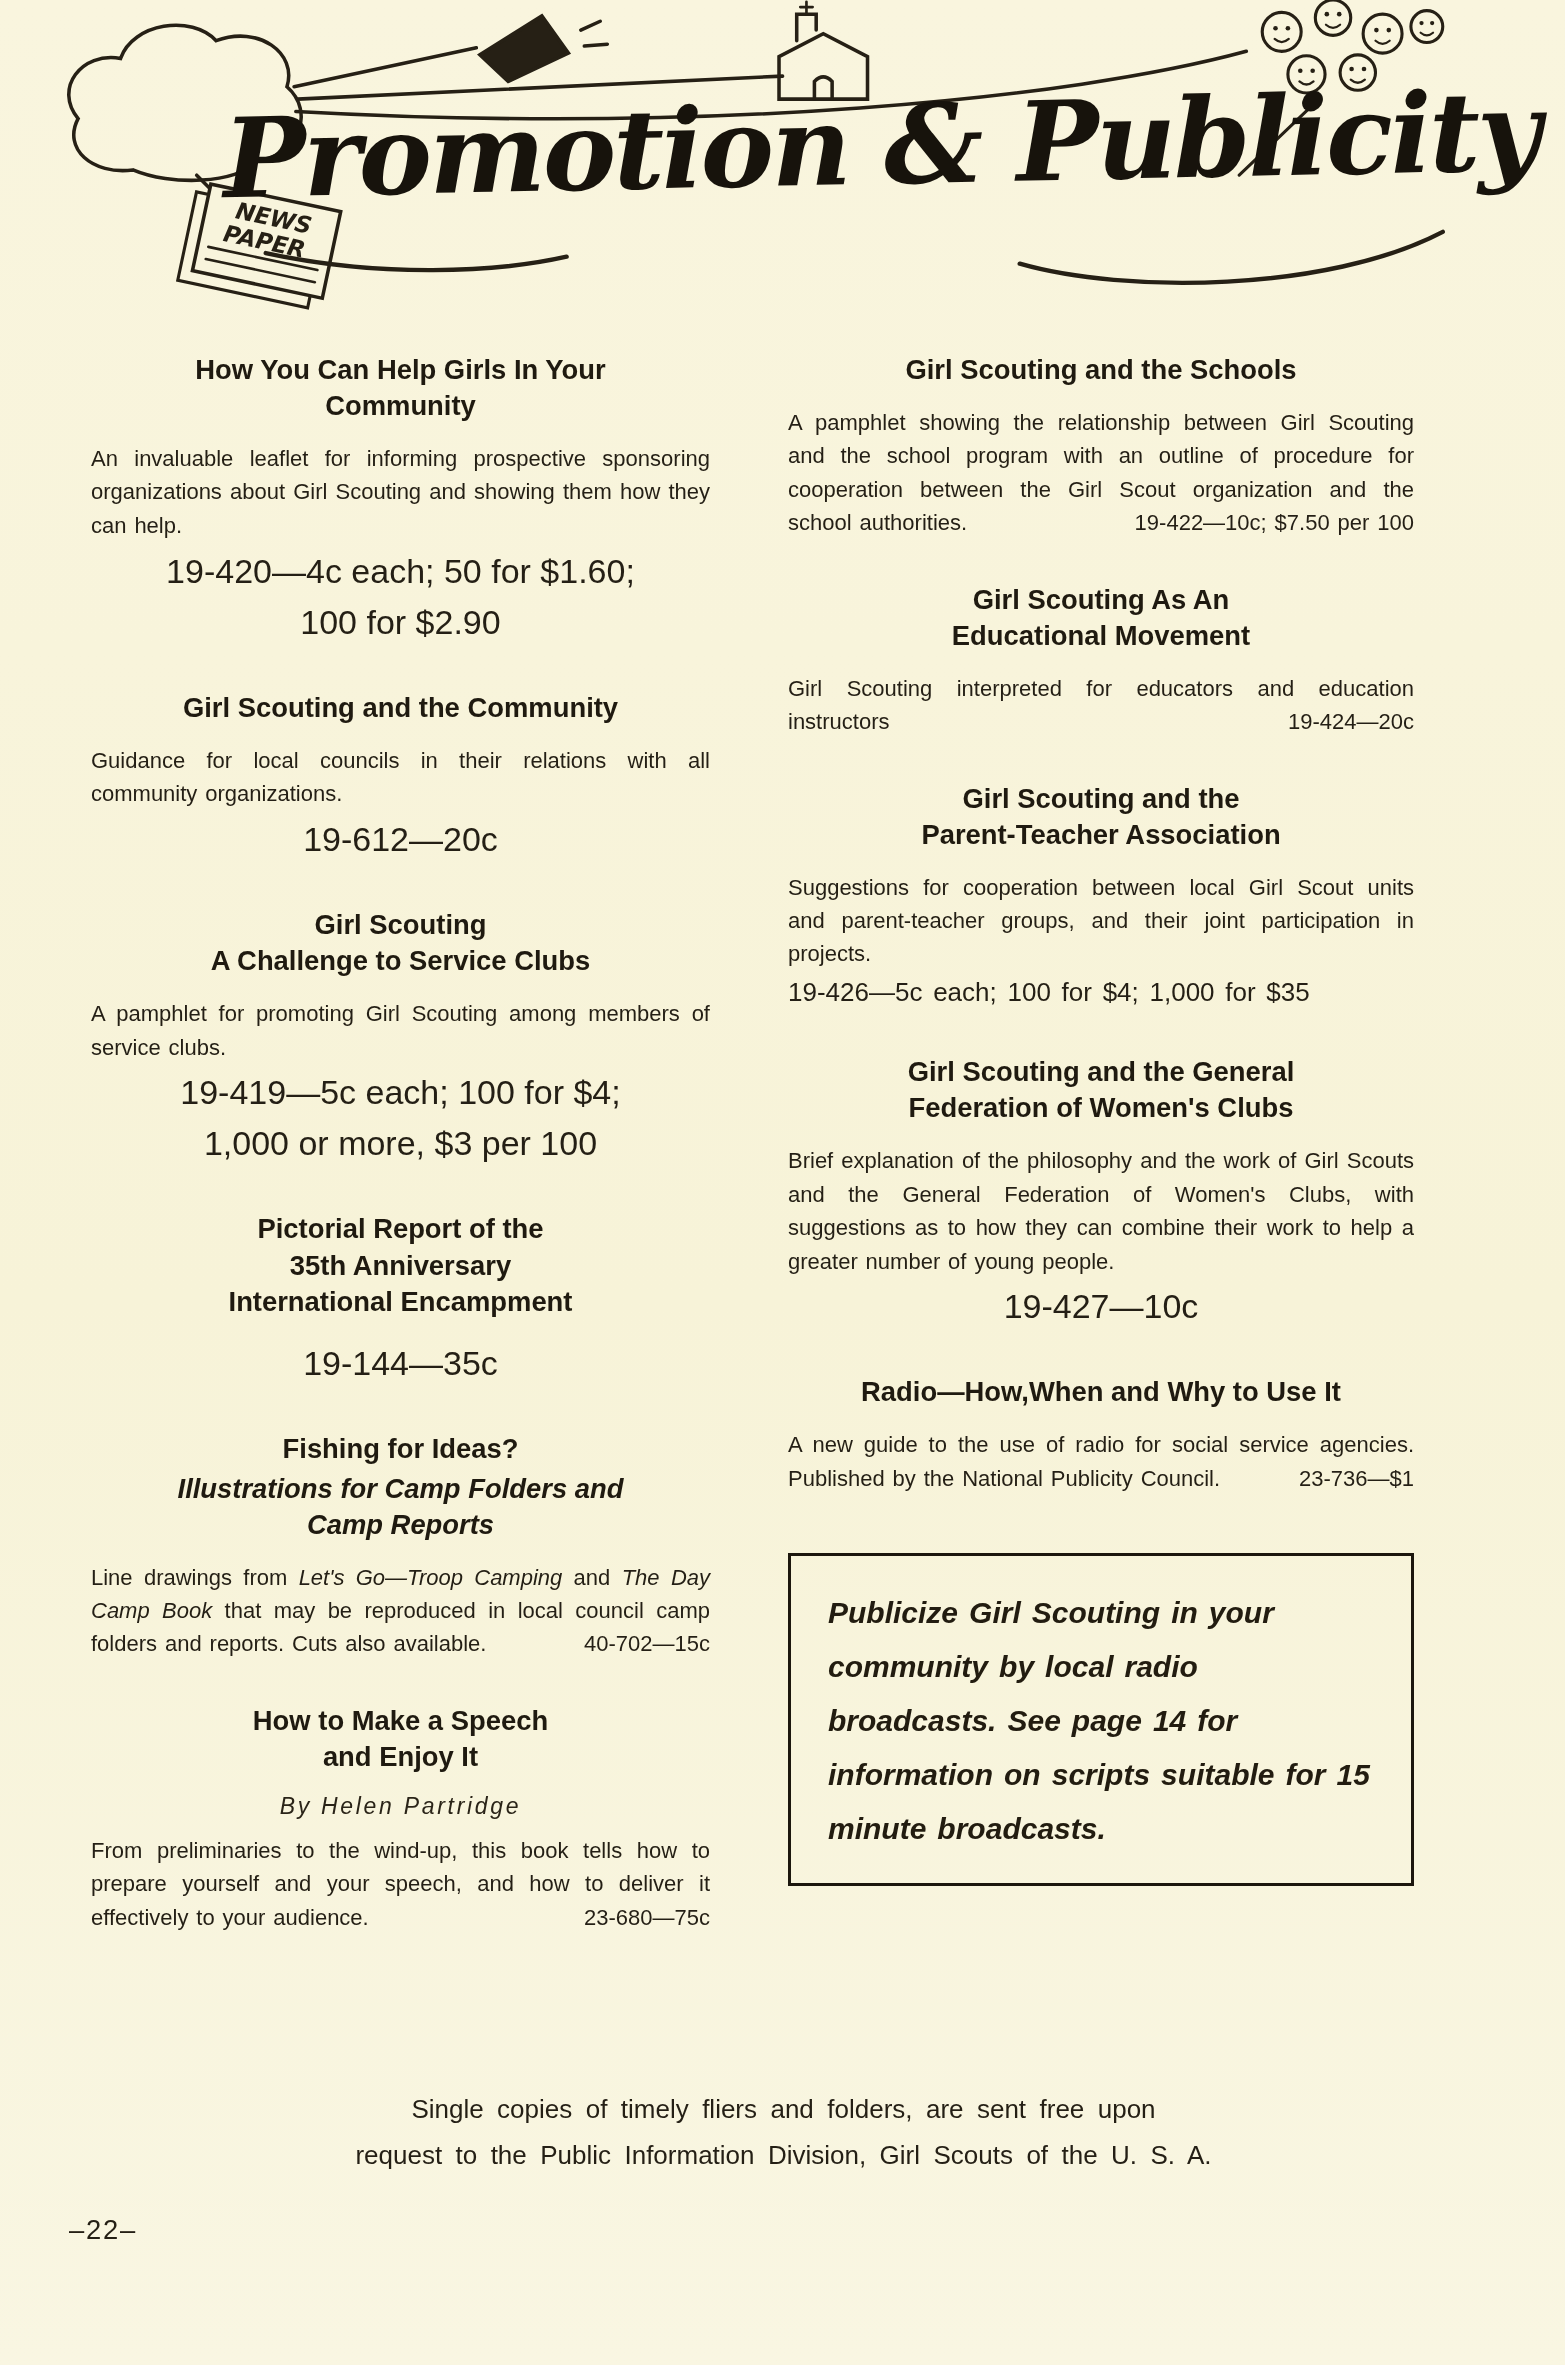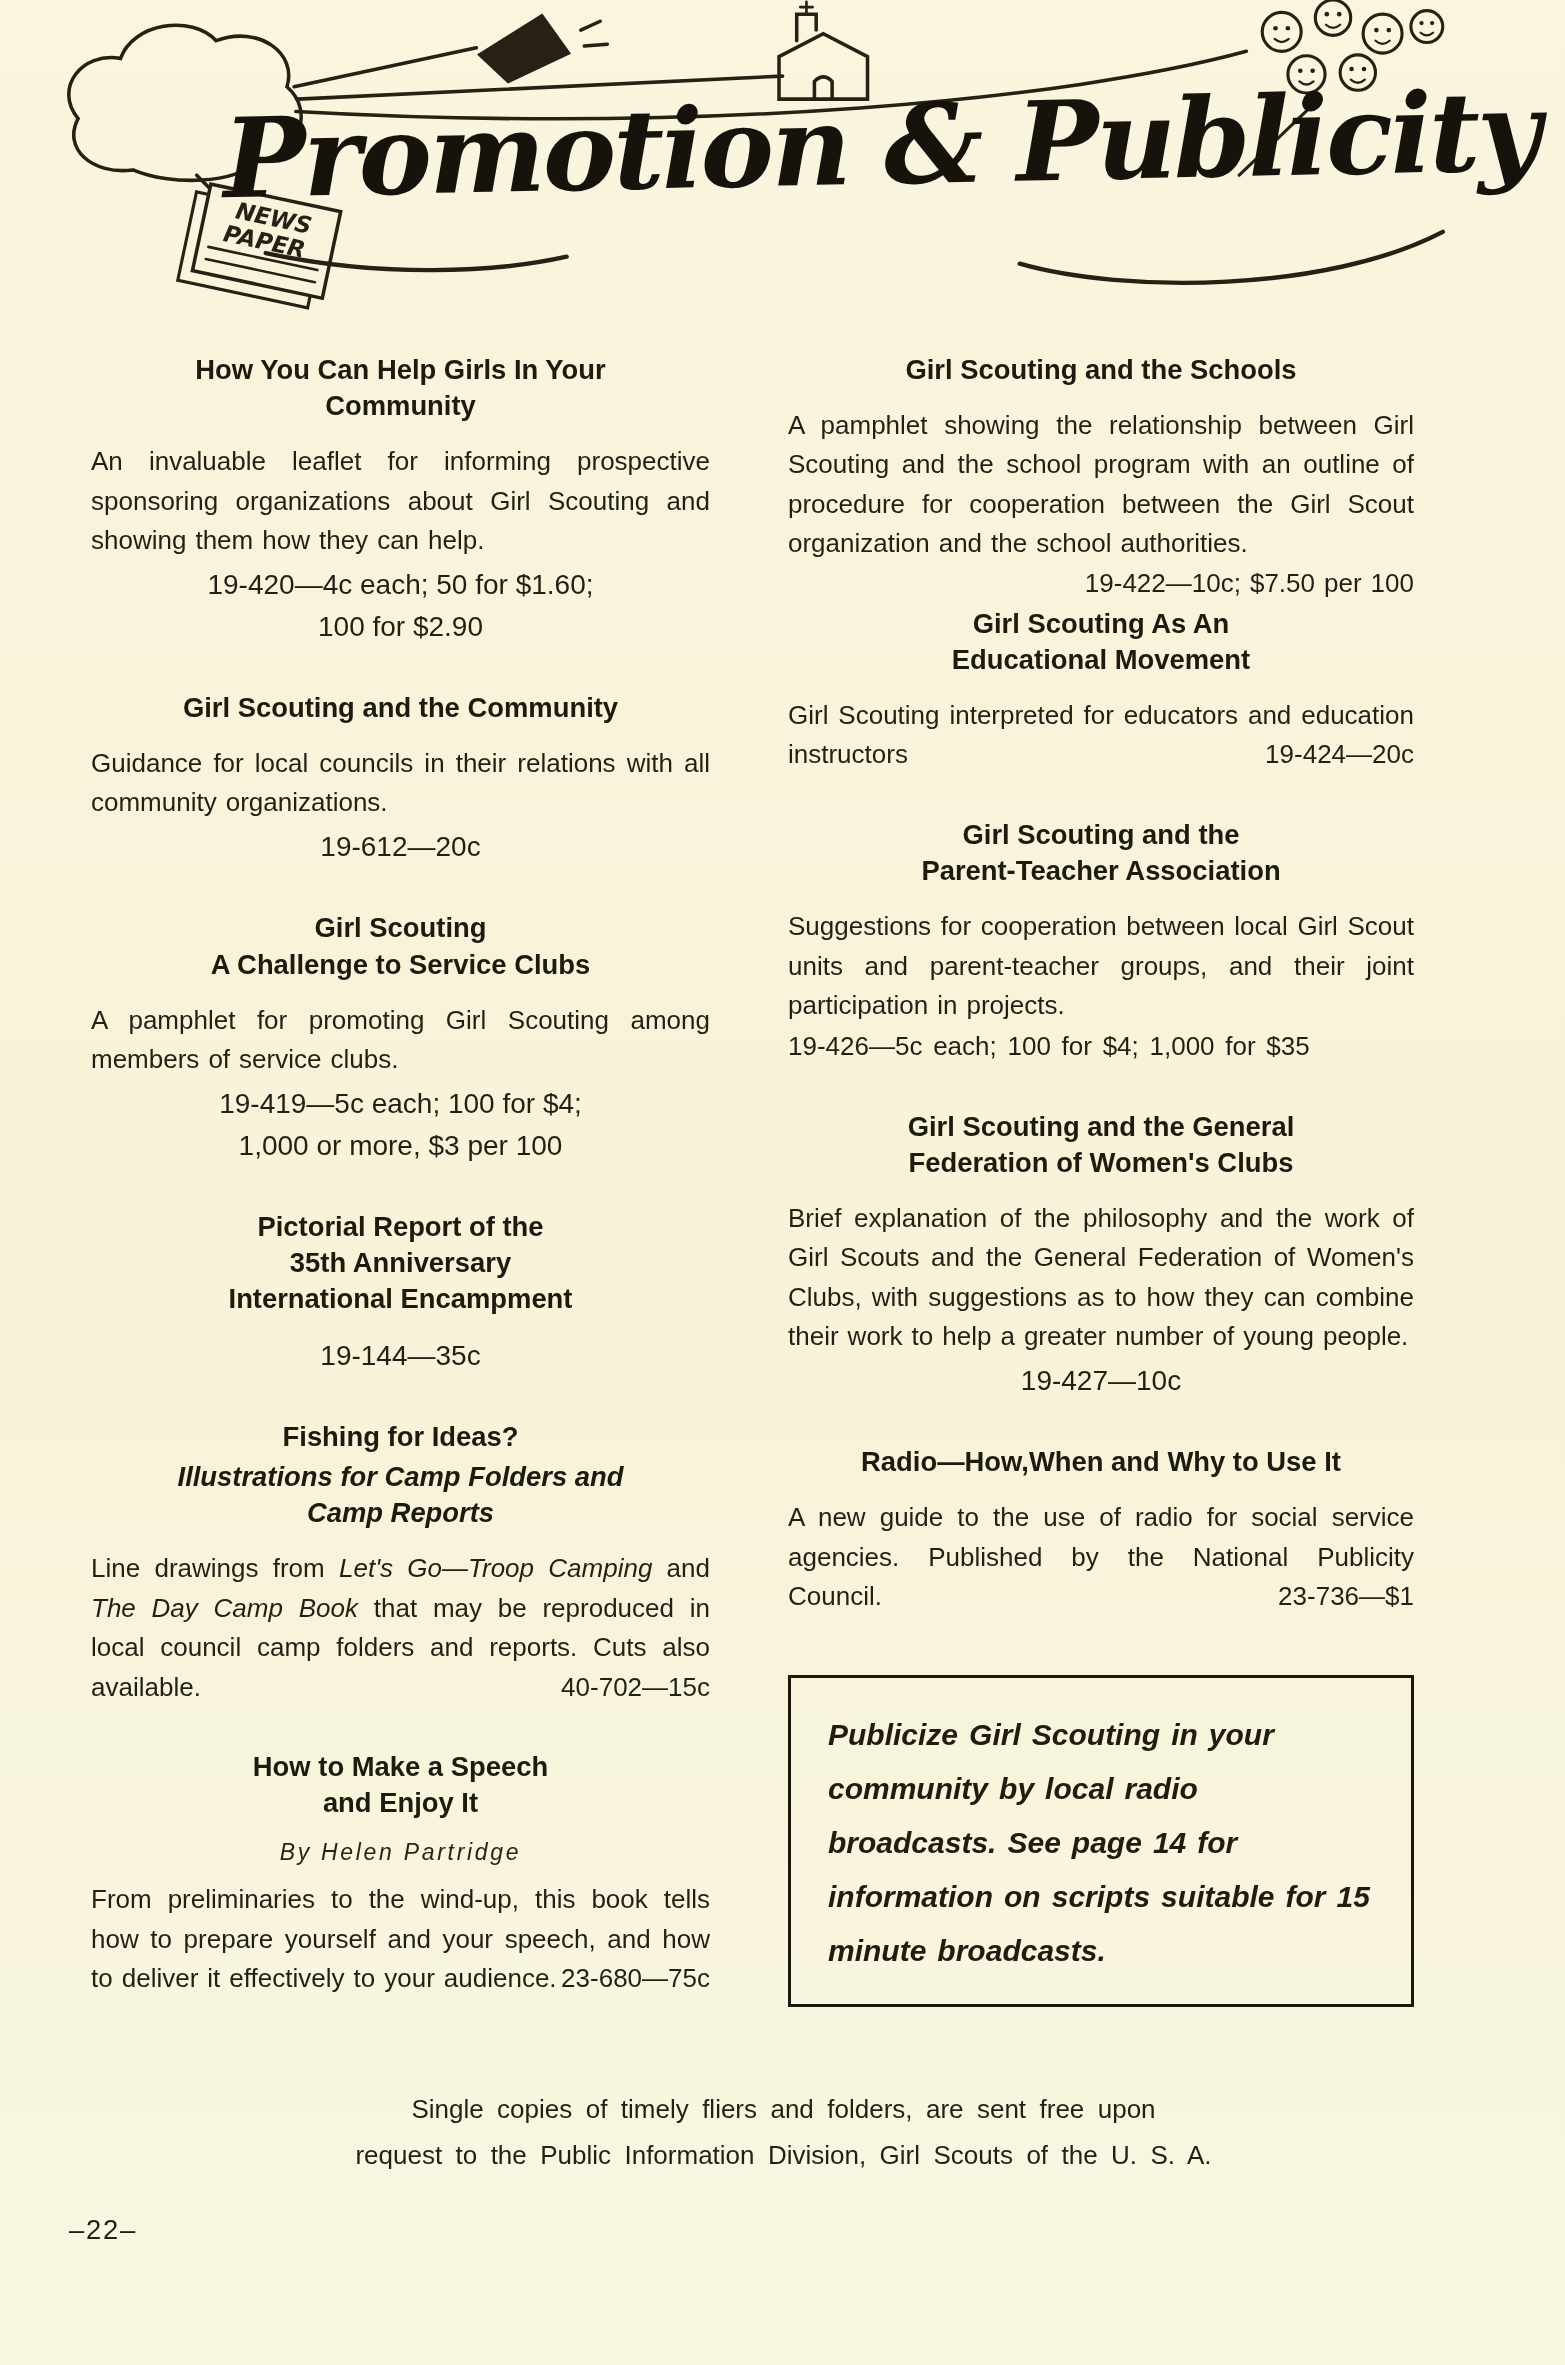--- a/index.html
+++ b/index.html
@@ -32,23 +32,23 @@
   .sec-subtitle {
     font-size:27.4px; line-height:1.32; font-weight:bold; font-style:italic;
     text-align:center; color:#1f1a10; margin-top:1.8px;
   }
   .sec-subtitle .tl { display:block; }
   .byline {
     font-size:23px; font-style:italic; text-align:center;
     letter-spacing:2.7px; margin-bottom:14px; color:#2a2418;margin-top:11px;
   }
   .body {
-    font-size:26px; line-height:1.52; text-align:justify; word-spacing:1.8px;
-  }
-  .price-center { font-size:28px; line-height:1.5; text-align:center; margin-top:3.5px; }
+    font-size:22px; line-height:1.52; text-align:justify; word-spacing:1.8px;
+  }
+  .price-center { font-size:34px; line-height:1.5; text-align:center; margin-top:3.5px; }
   .price-center .tl { display:block; }
   .price-left { font-size:26px; line-height:1.52; margin-top:1.8px; word-spacing:3.5px; }
   .code-inline { float:right; }
   .boxed-note {
     margin-top:58px;
     border:3.5px solid #1c170e;
     padding:30px 37px 26.5px 37px;
     font-size:30px; font-weight:bold; font-style:italic;
     line-height:1.8; word-spacing:2.7px; color:#221c10;
   }

